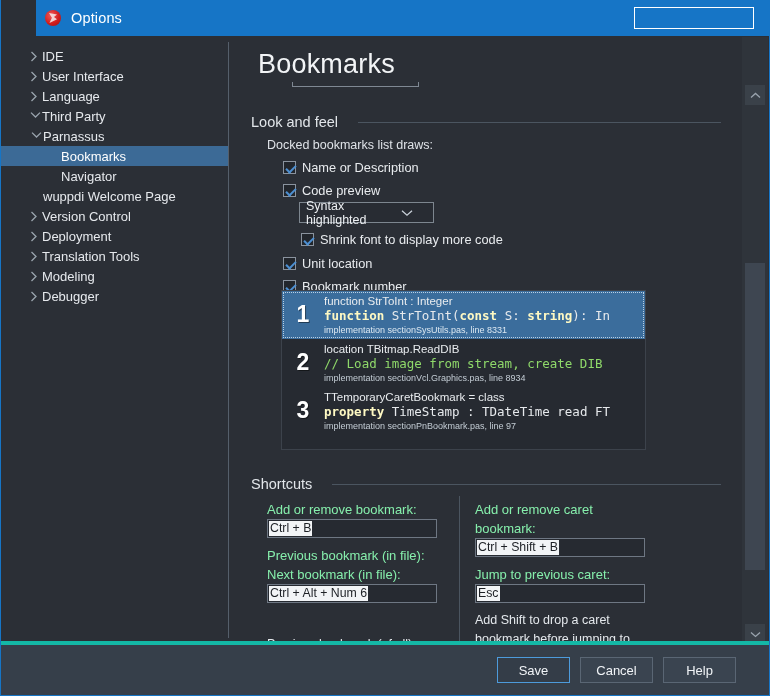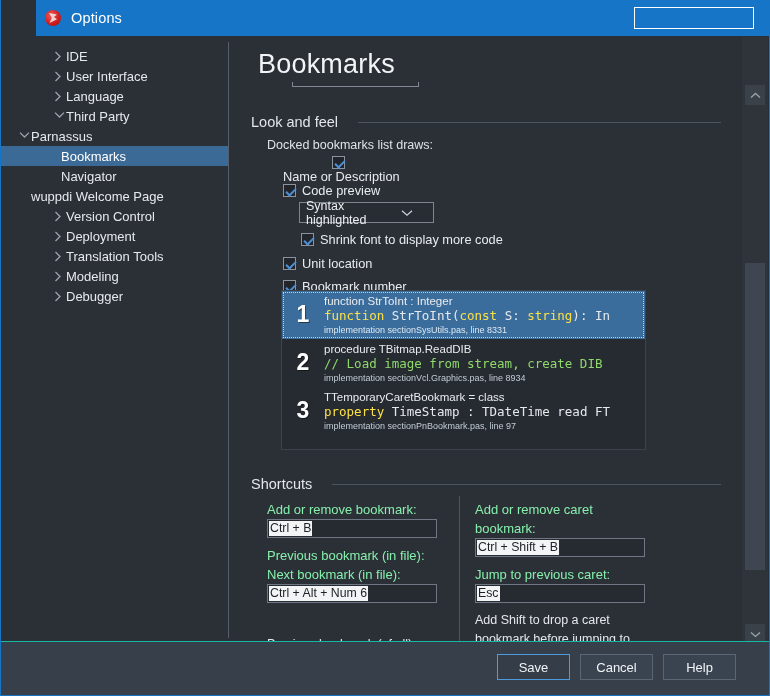--- a/index.html
+++ b/index.html
@@ -86,22 +86,22 @@
     color: #e6e9ed; font-size: 13px; cursor: pointer; position: relative;
     white-space: nowrap;
   }
   .tree-item .chev {
     width: 14px; height: 14px; position: relative; flex: none;
   }
   .chev svg { position: absolute; left: 2px; top: 2px; }
   .tree-item.selected { background: #3c6a96; }
   .tree-item.selected .lbl { color: #ffffff; }
   .lbl { white-space: nowrap; }
-  .d0 { padding-left: 27px; margin-left: 24px; }
-  .d1 { padding-left: 16px; }
+  .d0 { padding-left: 27px; }
+  .d1 { padding-left: 28px; }
   .d2 { padding-left: 46px; }
   .tree-item.nochev .lbl { padding-left: 14px; }
 
   
   #content {
     position: absolute; left: 228px; top: 36px; width: 514px; height: 606px;
     background: #2b2f36; overflow: hidden;
   }
   #page-title {
     position: absolute; left: 29px; top: 13px;
@@ -173,21 +173,21 @@
   .bm-body { flex: 1; min-width: 0; padding-right: 4px; }
   .bm-name {
     color: #e9ecef; font-size: 11.5px; line-height: 14px;
     white-space: nowrap; overflow: hidden;
   }
   .bm-code {
     font-family: "DejaVu Sans Mono", monospace; font-size: 12.5px;
     line-height: 16px; white-space: nowrap; overflow: hidden;
     color: #e6e9ec;
   }
-  .bm-code .kw { color: #fde047; font-weight: normal; }
+  .bm-code .kw { color: #fef9c3; font-weight: bold; }
   .bm-code .cmt { color: #8fd96a; }
   .bm-meta {
     display: flex; 
     font-size: 9px; line-height: 12px; color: #c3ccd4;
     white-space: nowrap;
   }
   .bm-row.sel .bm-meta { color: #dce8f2; }
 
   
   #sc-divider {
@@ -227,21 +227,21 @@
   #sb-down { top: 587px; }
   #sb-thumb {
     position: absolute; left: 3px; top: 226px; width: 20px; height: 307px;
     background: #3e4651; cursor: pointer;
   }
 
   
   #footer {
     position: absolute; left: 0; bottom: 0; width: 768px; height: 54px;
     background: #363f4a;
-    border-top: 1px solid #14b8a6;
+    border-top: 4px solid #14b8a6;
   }
   .fbtn {
     position: absolute; top: 12px; height: 26px;
     background: #3a4450; border: 1px solid #5a6674;
     color: #f1f4f7; font-size: 13px;
     display: flex; align-items: center; justify-content: center;
     cursor: pointer; font-family: "Liberation Sans", sans-serif;
   }
   .fbtn.primary { border-color: #4d9bdc; background: #343d48; }
   #btn-save { left: 496px; width: 73px; }
@@ -371,21 +371,21 @@
       <div class="group-head">
         <span>Look and feel</span>
         <span class="rule"></span>
       </div>
     </div>
 
     <div style="position:absolute;left:38px;top:102px;">
       <div class="sub-label">Docked bookmarks list draws:</div>
     </div>
 
-    <div class="row" style="position:absolute;left:54px;top:120px;flex-direction:column;">
+    <div class="row" style="position:absolute;left:54px;top:120px;">
       <span class="cb checked"></span>
       <span class="cb-text">Name or Description</span>
     </div>
 
     <div class="row" style="position:absolute;left:54px;top:143px;">
       <span class="cb checked"></span>
       <span class="cb-text">Code preview</span>
     </div>
 
     <div class="combo" style="position:absolute;left:70px;top:166px;">
@@ -456,21 +456,21 @@
           <div class="bm-code"><span class="kw">function </span><span>StrToInt(</span><span class="kw">const </span><span>S: </span><span class="kw">string</span><span>): In</span></div>
           <div class="bm-meta">
             <span>implementation section</span>
             <span>SysUtils.pas, line 8331</span>
           </div>
         </div>
       </div>
       <div class="bm-row">
         <div class="bm-num">2</div>
         <div class="bm-body">
-          <div class="bm-name">procedure TBitmap.ReadDIB</div>
+          <div class="bm-name">location TBitmap.ReadDIB</div>
           <div class="bm-code"><span class="cmt">// Load image from stream, create DIB </span></div>
           <div class="bm-meta">
             <span>implementation section</span>
             <span>Vcl.Graphics.pas, line 8934</span>
           </div>
         </div>
       </div>
       <div class="bm-row">
         <div class="bm-num">3</div>
         <div class="bm-body">

